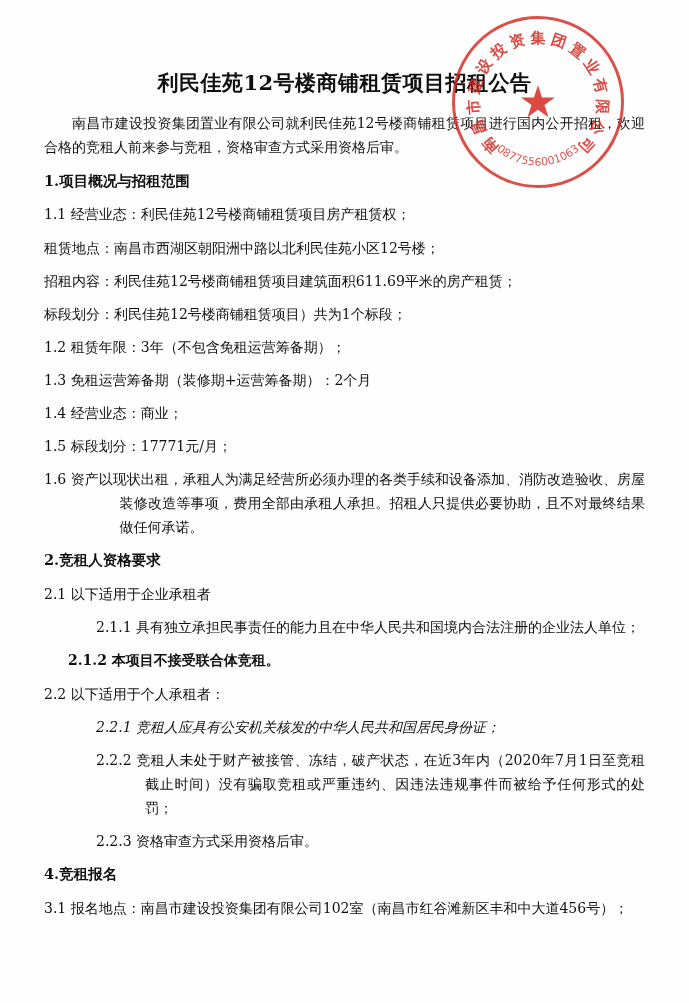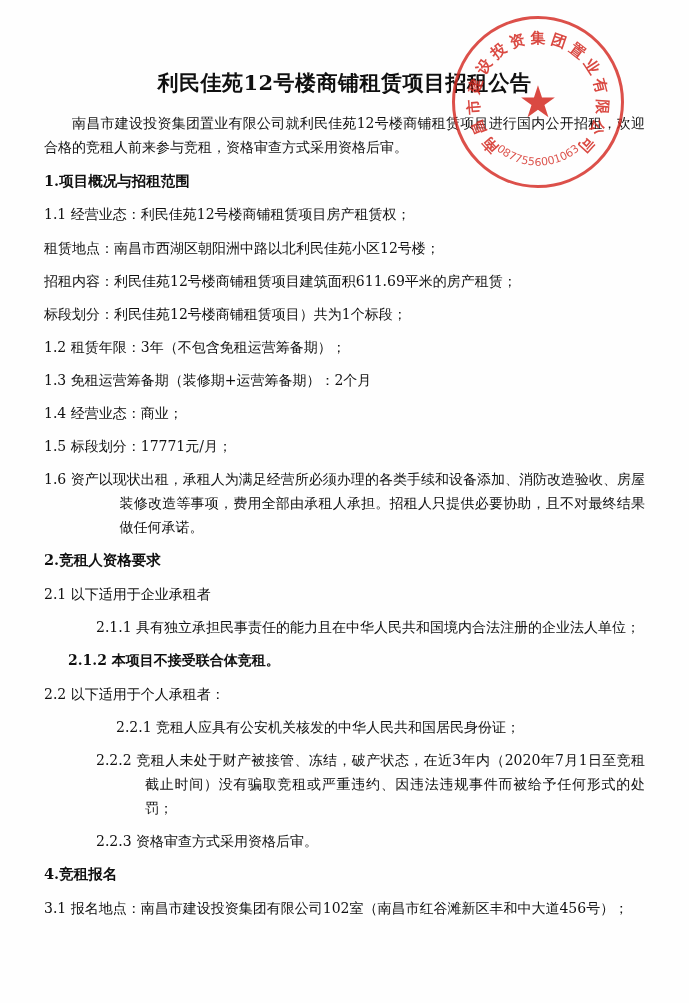--- a/index.html
+++ b/index.html
@@ -219,21 +219,21 @@
     <span>具有独立承担民事责任的能力且在中华人民共和国境内合法注册的企业法人单位；</span>
   </p>
   <p class="para lvl3 hang3" style="margin-left:24px;font-weight:bold;">
     <span>2.1.2</span>
     <span>本项目不接受联合体竞租。</span>
   </p>
   <p class="para lvl2 hang">
     <span>2.2</span>
     <span>以下适用于个人承租者：</span>
   </p>
-  <p class="para lvl3 hang3" style="margin-left:72px;">
+  <p class="para lvl3 hang3" style="margin-left:52px;font-style:italic;">
     <span>2.2.1</span>
     <span>竞租人应具有公安机关核发的中华人民共和国居民身份证；</span>
   </p>
   <p class="para lvl3 hang3" style="margin-left:52px;">
     <span>2.2.2</span>
     <span>竞租人未处于财产被接管、冻结，破产状态，在近3年内（2020年7月1日至竞租截止时间）没有骗取竞租或严重违约、因违法违规事件而被给予任何形式的处罚；</span>
   </p>
   <p class="para lvl3 hang3" style="margin-left:52px;">
     <span>2.2.3</span>
     <span>资格审查方式采用资格后审。</span>

